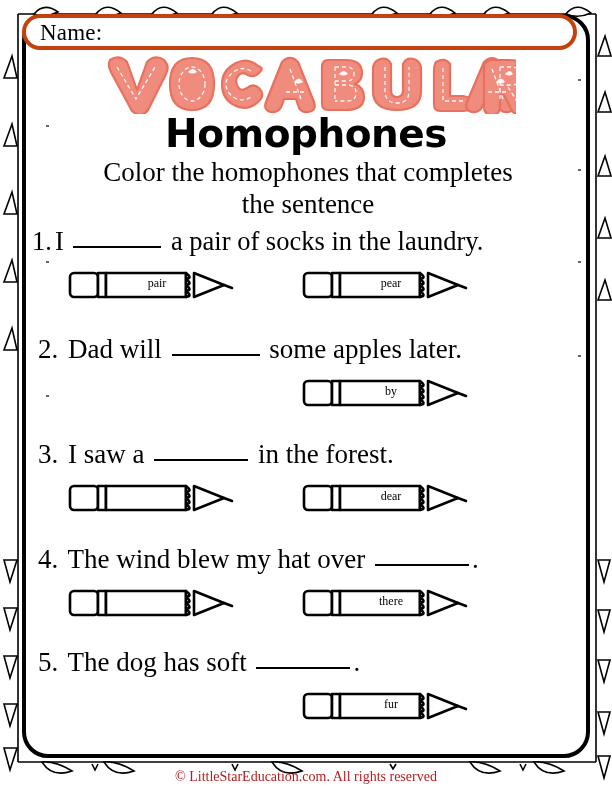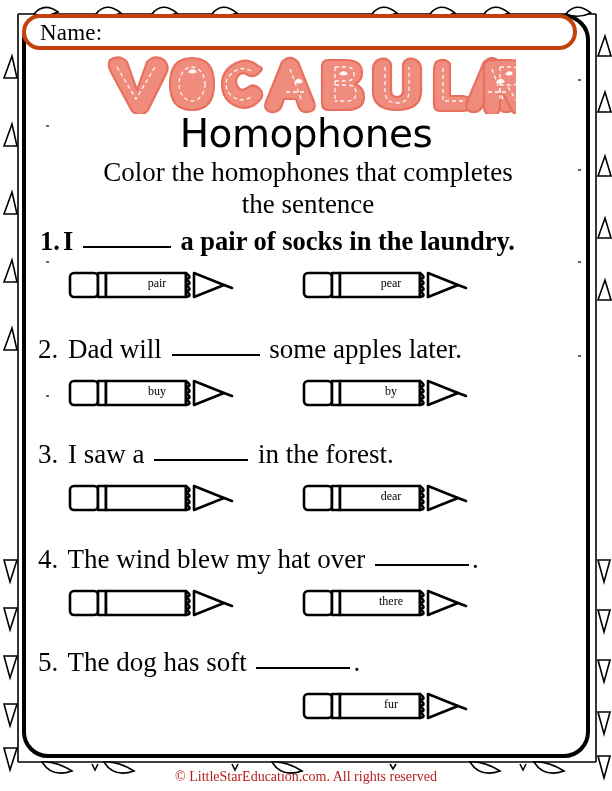--- a/index.html
+++ b/index.html
@@ -83,21 +83,21 @@
   .vocab-svg { display: block; }
 
   
   .homophones {
     position: absolute;
     left: 0;
     top: 59px;
     width: 560px;
     text-align: center;
     font-family: "DejaVu Sans", "Liberation Sans", sans-serif;
-    font-weight: 400;
+    font-weight: 700;
     font-size: 39px;
     line-height: 46px;
     letter-spacing: -0.5px;
     color: #000;
   }
 
   
   .instruction {
     position: absolute;
     left: 8px;
@@ -123,21 +123,21 @@
   .q-block.q4 { height: 103px; }
   .q-block.q5 { height: 100px; }
 
   .q-text {
     font-family: "Liberation Serif", "DejaVu Serif", serif;
     font-size: 27px;
     line-height: 34px;
     white-space: nowrap;
     padding-left: 12px;
   }
-  .q-block.q1 .q-text { font-size: 26.5px; padding-left: 14px; font-weight: bold; }
+  .q-block.q1 .q-text { font-size: 26.5px; padding-left: 6px; }
   .q-num { margin-right: 3px; }
   .blank-line {
     display: inline-block;
     border-bottom: 2px solid #000;
     vertical-align: 2px;
     margin: 0 3px;
   }
   .b-short { width: 88px; }
   .b-med   { width: 94px; }
 
@@ -376,33 +376,20 @@
     </div>
 
     <div class="q-block q2">
       <div class="q-text">
         <span class="q-num">2.</span>
         <span>Dad will</span>
         <span class="blank-line b-short"></span>
         <span>some apples later.</span>
       </div>
       <div class="options">
-        <div class="pencil left">
-          <svg width="166" height="34" viewBox="0 0 166 34" xmlns="http://www.w3.org/2000/svg">
-            <g fill="#fff" stroke="#000" stroke-width="2.6" stroke-linejoin="round">
-              <rect x="2" y="5" width="28" height="24" rx="4"></rect>
-              <rect x="30" y="5" width="8" height="24"></rect>
-              <rect x="38" y="5" width="80" height="24"></rect>
-              <path d="M118 5 q7 5 0 6 q7 5 0 6 q7 5 0 6 q7 5 0 6 Z"></path>
-              <path d="M126 5 l30 12 l-30 12 Z"></path>
-            </g>
-            <path d="M156 17 l8 3" fill="none" stroke="#000" stroke-width="2.6" stroke-linecap="round"></path>
-          </svg>
-          <div class="word">buy</div>
-        </div>
         <div class="pencil right">
           <svg width="166" height="34" viewBox="0 0 166 34" xmlns="http://www.w3.org/2000/svg">
             <g fill="#fff" stroke="#000" stroke-width="2.6" stroke-linejoin="round">
               <rect x="2" y="5" width="28" height="24" rx="4"></rect>
               <rect x="30" y="5" width="8" height="24"></rect>
               <rect x="38" y="5" width="80" height="24"></rect>
               <path d="M118 5 q7 5 0 6 q7 5 0 6 q7 5 0 6 q7 5 0 6 Z"></path>
               <path d="M126 5 l30 12 l-30 12 Z"></path>
             </g>
             <path d="M156 17 l8 3" fill="none" stroke="#000" stroke-width="2.6" stroke-linecap="round"></path>

